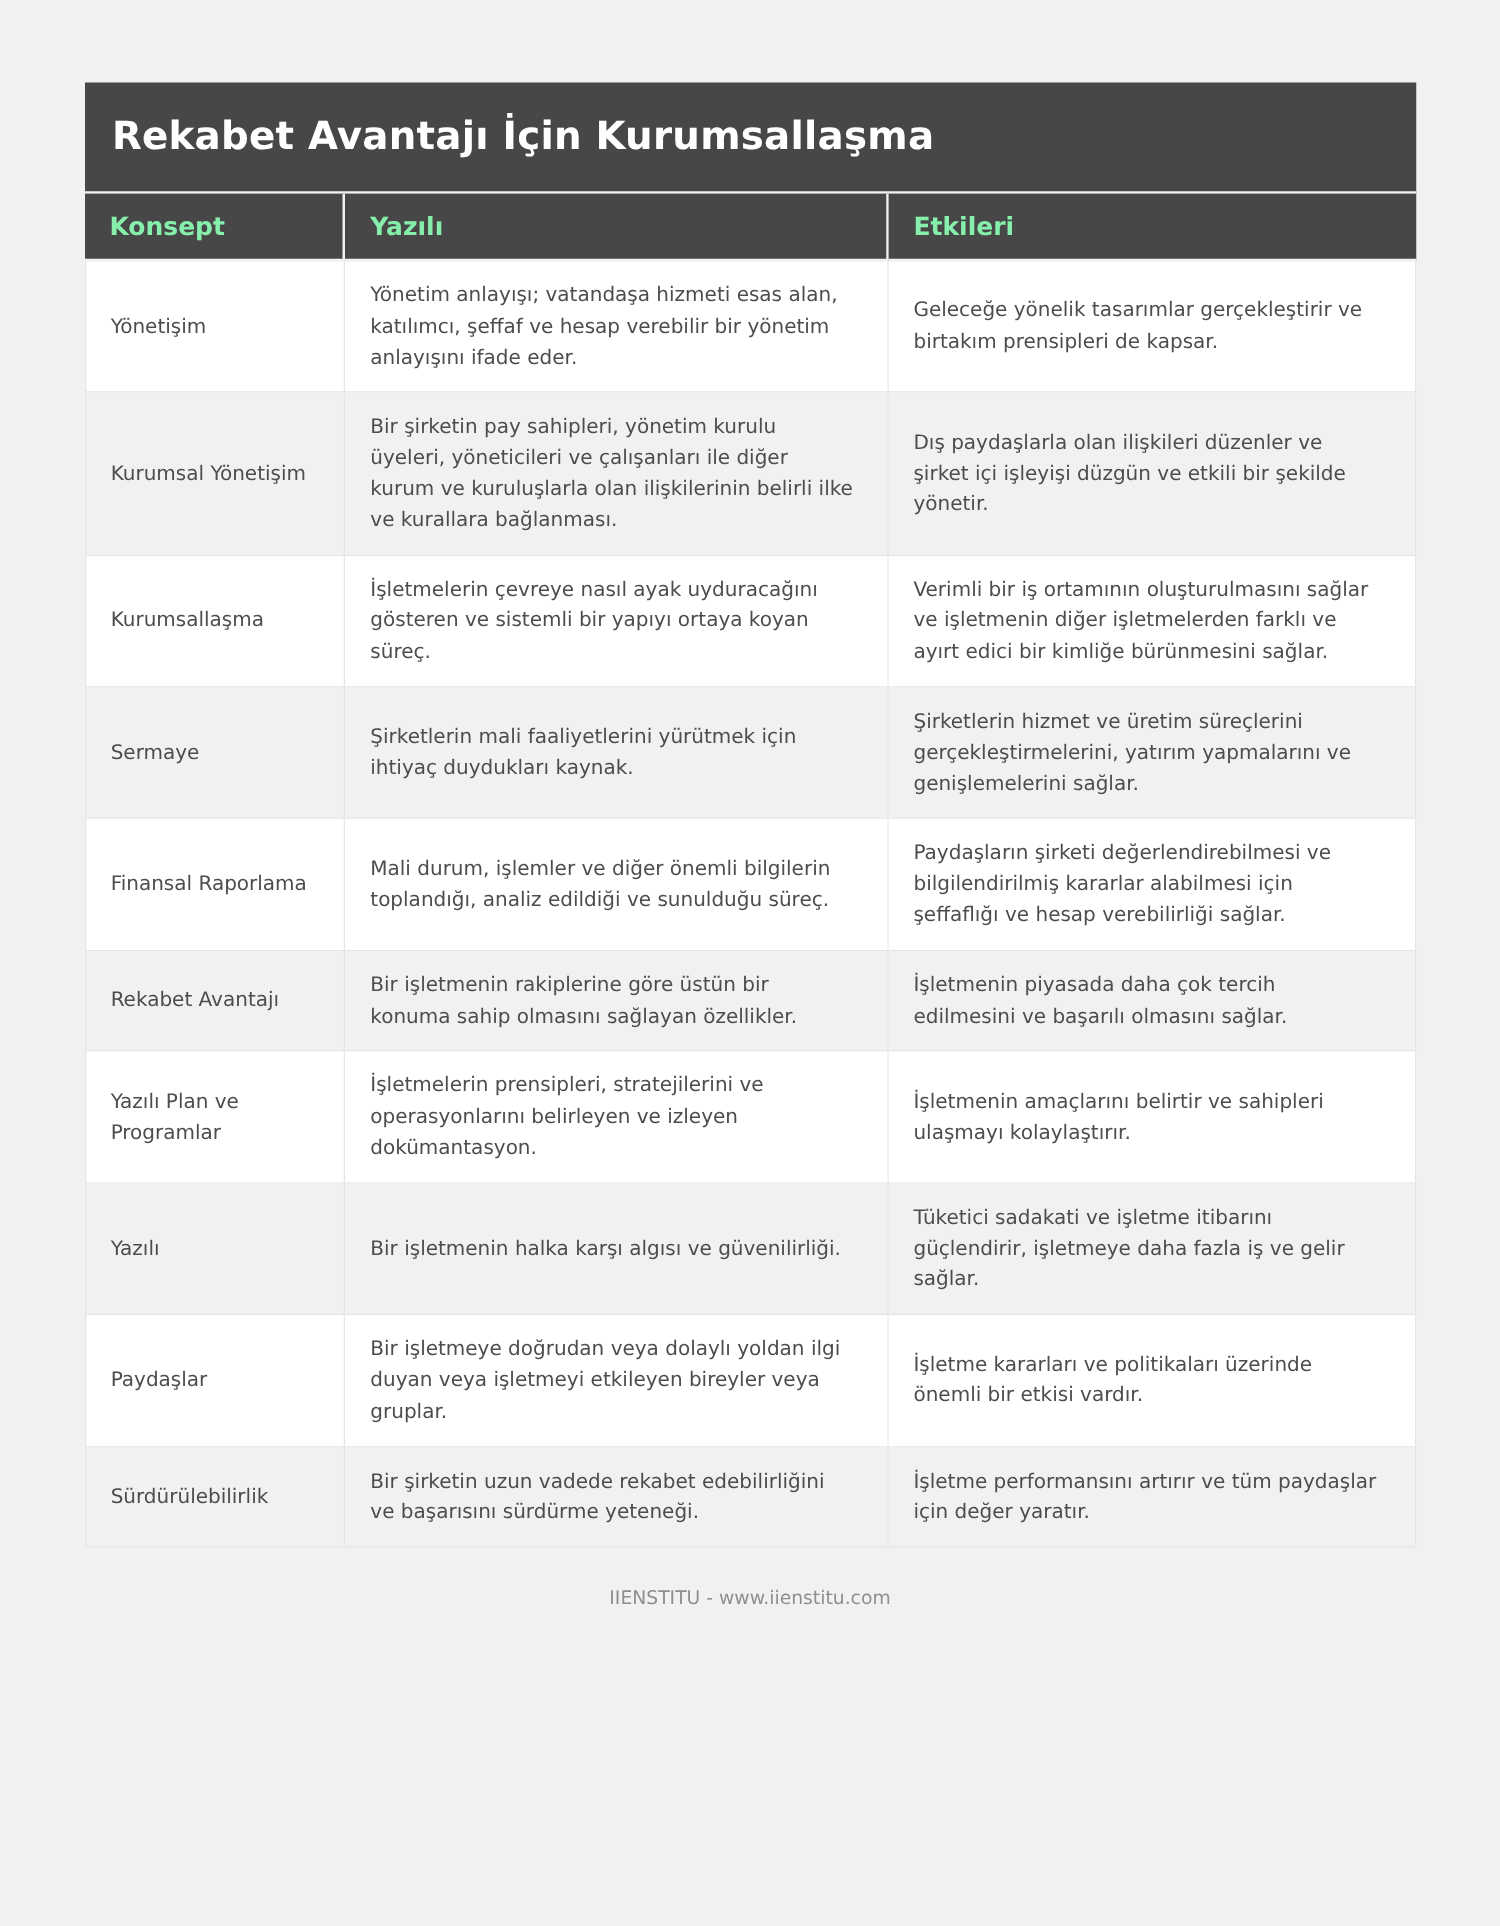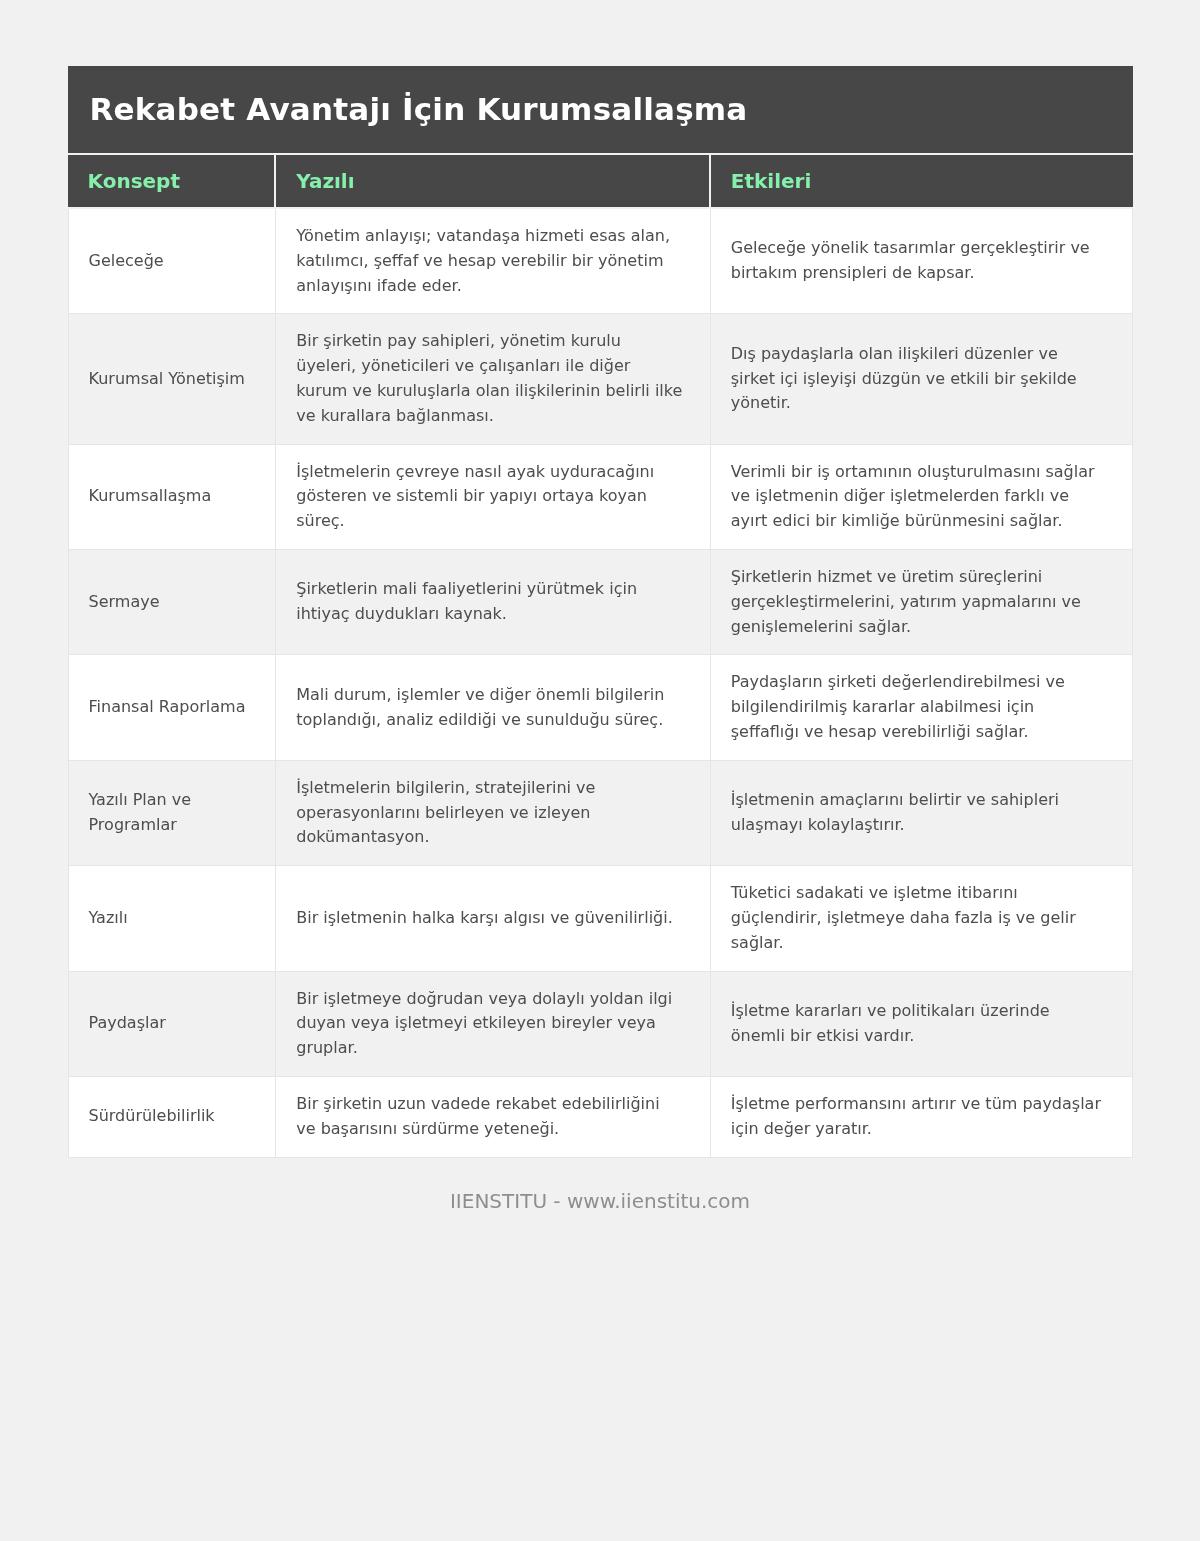--- a/index.html
+++ b/index.html
@@ -56,21 +56,21 @@
     padding: 15px 26px 15px 20px;
     border-right: 1px solid #e5e5e5;
     border-bottom: 1px solid #e5e5e5;
     background: #ffffff;
   }
   table.concepts td:first-child { border-left: 1px solid #e5e5e5; }
   table.concepts tbody tr:nth-child(even) td { background: #f1f1f2; }
   .footer {
     text-align: center;
     color: #8e8e8e;
-    font-size: 20px;
+    font-size: 15px;
     margin-top: 31px;
     padding-bottom: 40px;
   }
 </style>
 </head>
 <body>
 
 <div class="page">
   <div class="card">
 
@@ -84,21 +84,21 @@
       </colgroup>
       <thead>
         <tr>
           <th>Konsept</th>
           <th>Yazılı</th>
           <th>Etkileri</th>
         </tr>
       </thead>
       <tbody>
         <tr>
-          <td>Geleceğe</td>
+          <td>Yönetişim</td>
           <td>Yönetim anlayışı; vatandaşa hizmeti esas alan, katılımcı, şeffaf ve hesap verebilir bir yönetim anlayışını ifade eder.</td>
           <td>Geleceğe yönelik tasarımlar gerçekleştirir ve birtakım prensipleri de kapsar.</td>
         </tr>
         <tr>
           <td>Kurumsal Yönetişim</td>
           <td>Bir şirketin pay sahipleri, yönetim kurulu üyeleri, yöneticileri ve çalışanları ile diğer kurum ve kuruluşlarla olan ilişkilerinin belirli ilke ve kurallara bağlanması.</td>
           <td>Dış paydaşlarla olan ilişkileri düzenler ve şirket içi işleyişi düzgün ve etkili bir şekilde yönetir.</td>
         </tr>
         <tr>
           <td>Kurumsallaşma</td>
@@ -109,22 +109,27 @@
           <td>Sermaye</td>
           <td>Şirketlerin mali faaliyetlerini yürütmek için ihtiyaç duydukları kaynak.</td>
           <td>Şirketlerin hizmet ve üretim süreçlerini gerçekleştirmelerini, yatırım yapmalarını ve genişlemelerini sağlar.</td>
         </tr>
         <tr>
           <td>Finansal Raporlama</td>
           <td>Mali durum, işlemler ve diğer önemli bilgilerin toplandığı, analiz edildiği ve sunulduğu süreç.</td>
           <td>Paydaşların şirketi değerlendirebilmesi ve bilgilendirilmiş kararlar alabilmesi için şeffaflığı ve hesap verebilirliği sağlar.</td>
         </tr>
         <tr>
+          <td>Rekabet Avantajı</td>
+          <td>Bir işletmenin rakiplerine göre üstün bir konuma sahip olmasını sağlayan özellikler.</td>
+          <td>İşletmenin piyasada daha çok tercih edilmesini ve başarılı olmasını sağlar.</td>
+        </tr>
+        <tr>
           <td>Yazılı Plan ve Programlar</td>
-          <td>İşletmelerin bilgilerin, stratejilerini ve operasyonlarını belirleyen ve izleyen dokümantasyon.</td>
+          <td>İşletmelerin prensipleri, stratejilerini ve operasyonlarını belirleyen ve izleyen dokümantasyon.</td>
           <td>İşletmenin amaçlarını belirtir ve sahipleri ulaşmayı kolaylaştırır.</td>
         </tr>
         <tr>
           <td>Yazılı</td>
           <td>Bir işletmenin halka karşı algısı ve güvenilirliği.</td>
           <td>Tüketici sadakati ve işletme itibarını güçlendirir, işletmeye daha fazla iş ve gelir sağlar.</td>
         </tr>
         <tr>
           <td>Paydaşlar</td>
           <td>Bir işletmeye doğrudan veya dolaylı yoldan ilgi duyan veya işletmeyi etkileyen bireyler veya gruplar.</td>

